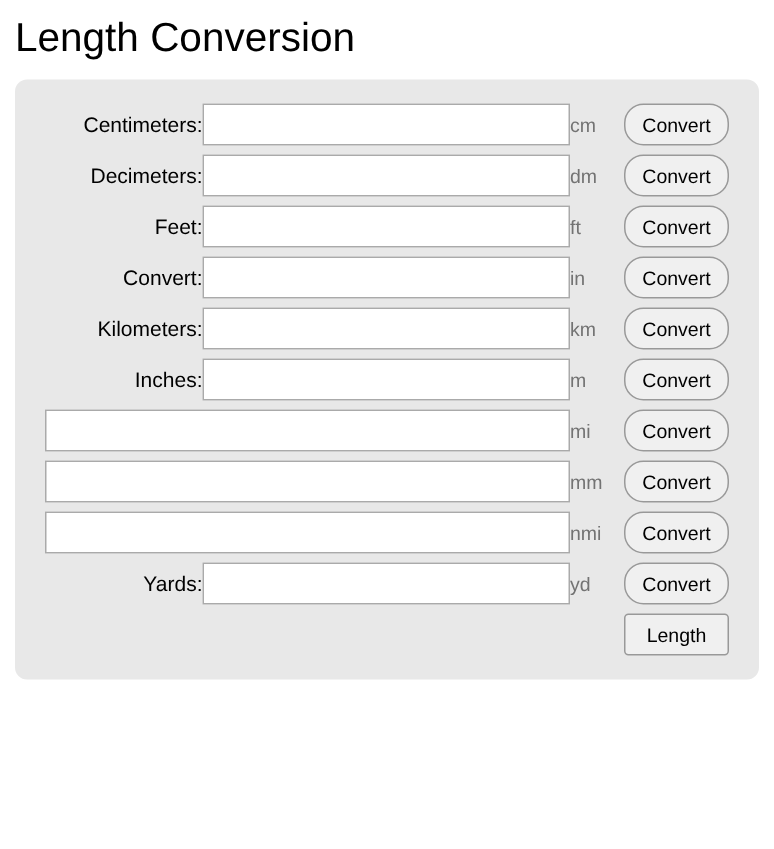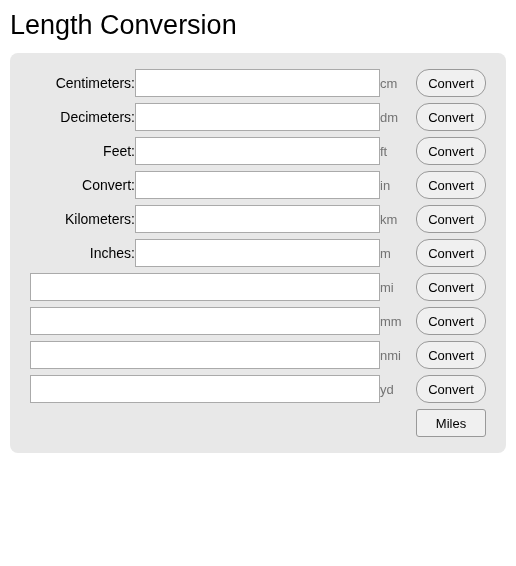--- a/index.html
+++ b/index.html
@@ -138,20 +138,21 @@
       <input type="text" class="input-field" style="">
       <span class="unit">mm</span>
       <button class="convert-btn">Convert</button>
     </div>
     <div class="row">
       <input type="text" class="input-field" style="">
       <span class="unit">nmi</span>
       <button class="convert-btn">Convert</button>
     </div>
     <div class="row">
+      <span class="label">Yards:</span>
       <input type="text" class="input-field" style="">
       <span class="unit">yd</span>
       <button class="convert-btn">Convert</button>
     </div>
     <div class="reset-row">
-      <button class="reset-btn">Miles</button>
+      <button class="reset-btn">Length</button>
     </div>
   </div>
 
 </body></html>

